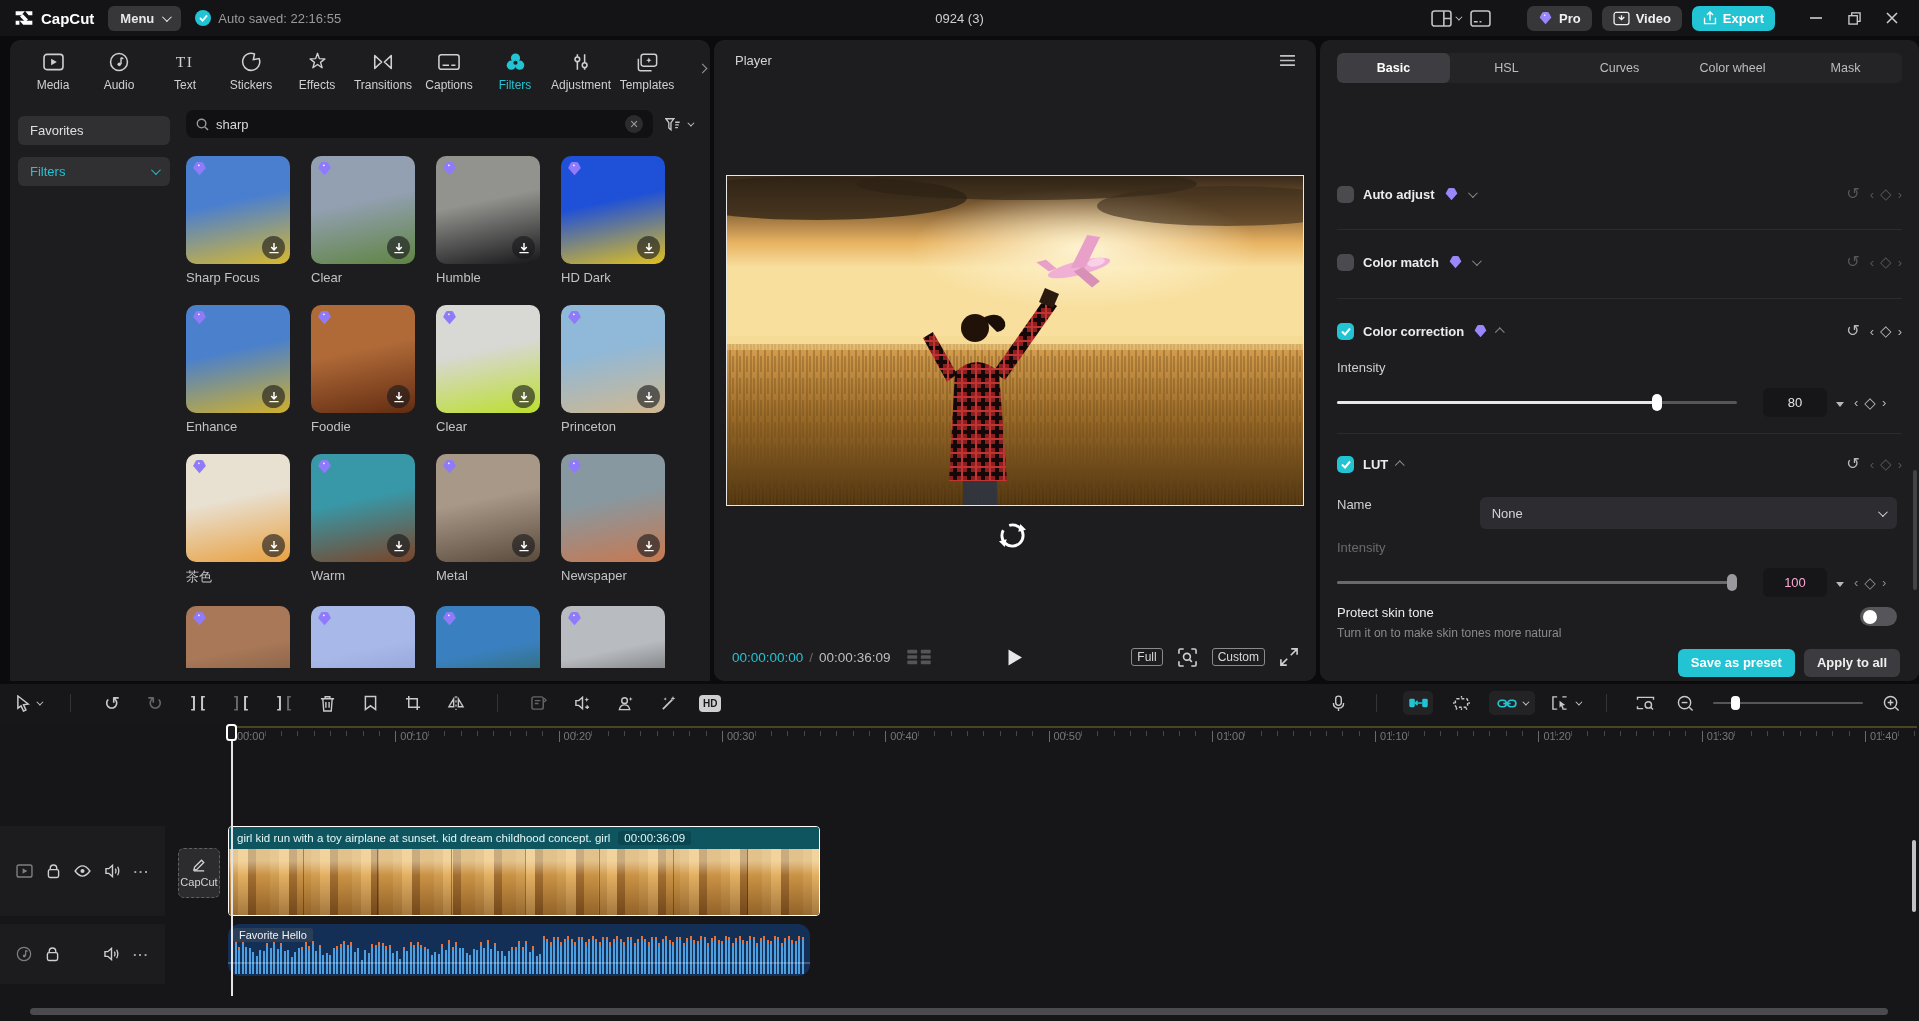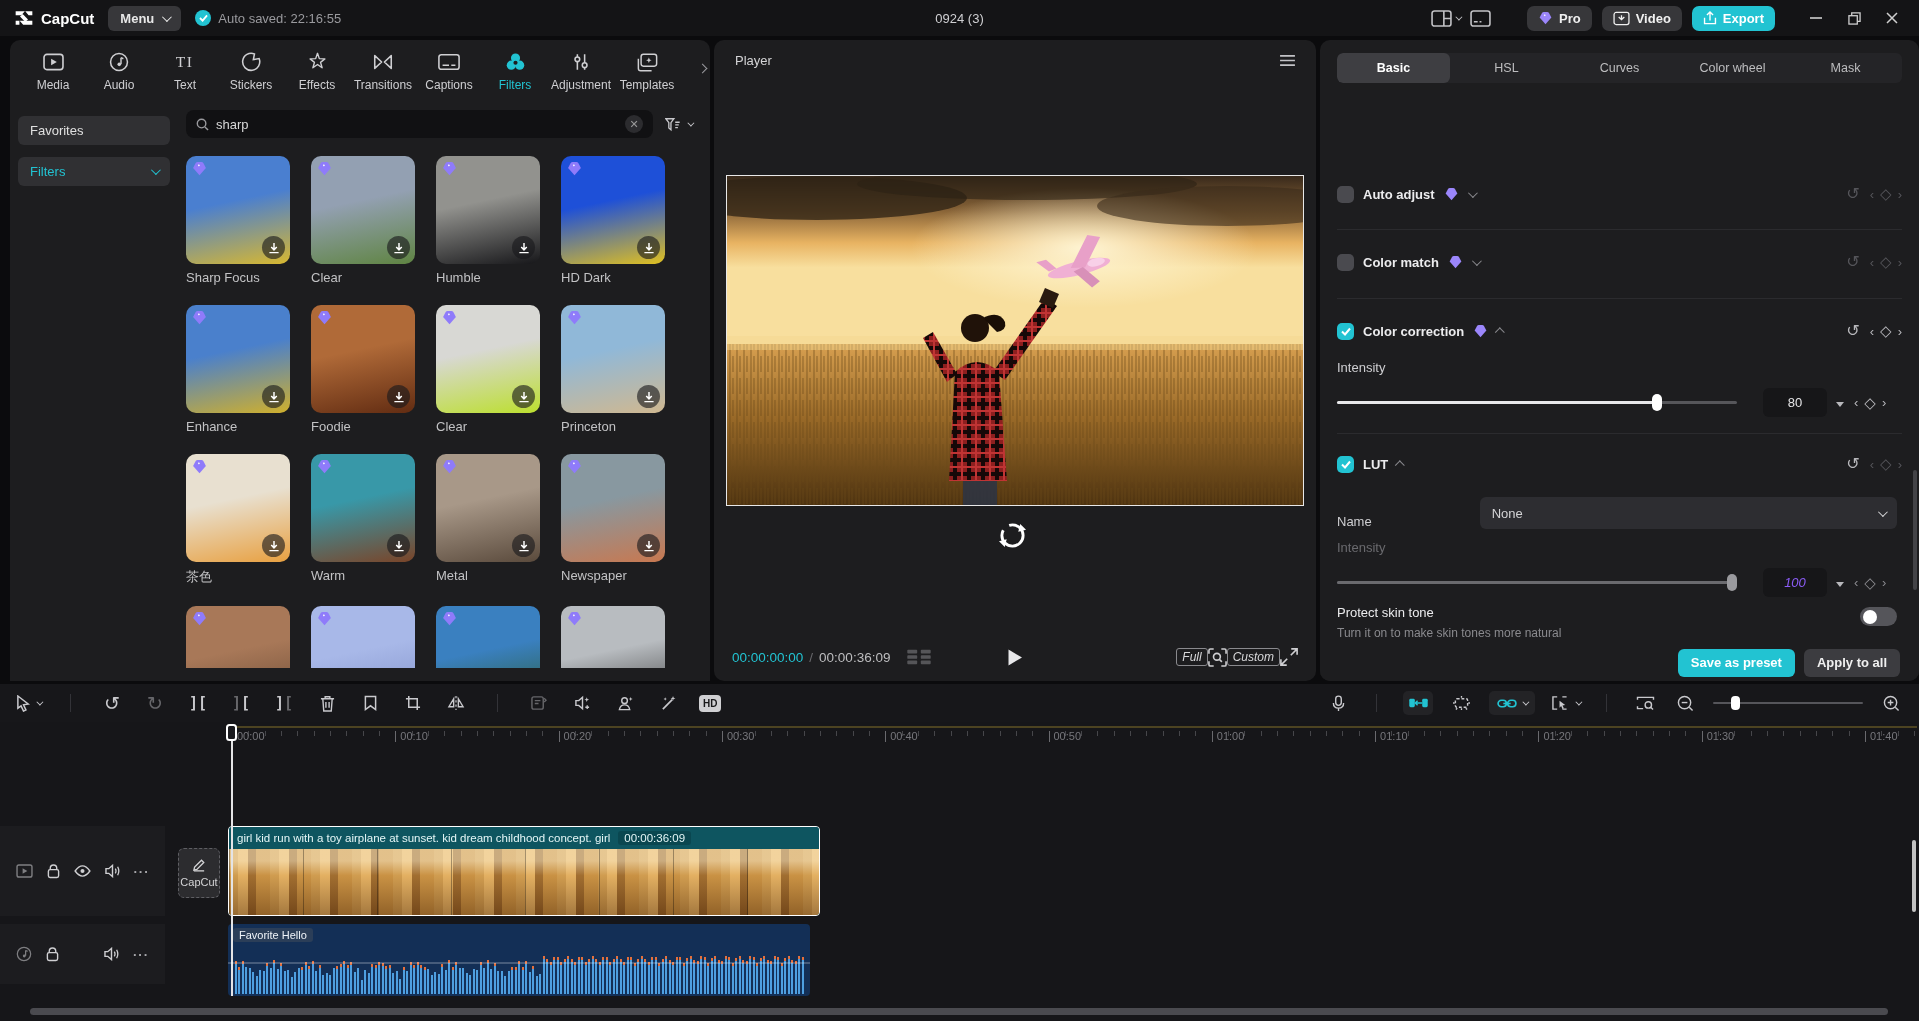--- a/index.html
+++ b/index.html
@@ -64,21 +64,21 @@
   
   .player-panel{left:714px;top:40px;width:602px;height:641px;}
   .pp-head{display:flex;align-items:center;justify-content:space-between;padding:13px 20px 0 21px;color:#d4d4d6;}
   .stage{position:absolute;left:12px;top:135px;width:578px;height:331px;border:1px solid #e8e8e8;background:#000;}
   .rotate-ic{position:absolute;left:285px;top:482px;}
   .pp-bar{position:absolute;left:0;bottom:9px;width:100%;height:30px;display:flex;align-items:center;padding:0 18px;}
   .timecode{display:flex;gap:6px;font-size:13.5px;color:#bdbdbf;}
   .timecode .cur{color:var(--accent);}
   .dualpane{margin-left:16px;opacity:.45;}
   .play-wrap{position:absolute;left:50%;transform:translateX(-50%);}
-  .pp-right{margin-left:auto;display:flex;align-items:center;color:#cfcfd2;font-style:italic;}
+  .pp-right{margin-left:auto;display:flex;align-items:center;gap:15px;color:#cfcfd2;}
   .boxed{border:1px solid #8a8a8e;border-radius:3px;padding:1px 5px;font-size:12px;color:#d8d8da;}
 
   
   .right-panel{left:1320px;top:40px;width:599px;height:641px;overflow:hidden;}
   .rp-tabs{display:flex;gap:30px;padding:16px 0 0 22px;height:60px;font-size:13.5px;color:#e2e2e4;font-weight:bold;border-bottom:1px solid #161618;}
   .rp-tab.active{color:var(--accent);}
   .rp-subtabs{margin:13px 17px 0 17px;height:30px;display:flex;background:#242427;border-radius:6px;overflow:hidden;}
   .rp-subtab{flex:1;display:flex;align-items:center;justify-content:center;color:#bdbdbf;font-size:12.5px;}
   .rp-subtab.active{background:#3e3e42;color:#fff;border-radius:6px;font-weight:bold;}
   .sec-row{position:absolute;left:17px;right:17px;height:30px;display:flex;align-items:center;gap:9px;}
@@ -96,22 +96,22 @@
   .track{position:relative;width:400px;height:3px;background:#56565a;border-radius:2px;}
   .fill{position:absolute;left:0;top:0;height:3px;background:#e8e8ea;border-radius:2px;}
   .thumb-h{position:absolute;top:-7px;width:10px;height:17px;border-radius:5px;background:#fff;}
   .valbox{width:64px;height:29px;background:#161618;border-radius:6px;color:#e4e4e6;
     display:flex;align-items:center;justify-content:center;margin-left:26px;}
   .stepper{display:flex;flex-direction:column;gap:3px;margin-left:9px;}
   .stepper i{width:0;height:0;border-left:4px solid transparent;border-right:4px solid transparent;}
   .stepper .u{border-bottom:5px solid #babaci;border-bottom-color:#b8b8bc;}
   .stepper .dn{border-top:5px solid #b8b8bc;}
   .dis .track{background:#3c3c40;} .dis .fill{background:#6a6a6e;} .dis .thumb-h{background:#9a9a9e;}
-  .dis .valbox{color:#8b5cf6;font-style:italic;} .dis .slider-lbl{color:#6a6a6e;}
-  .name-row{position:absolute;left:17px;right:22px;display:flex;align-items:flex-end;}
+  .dis .valbox{color:#f9a8d4;} .dis .slider-lbl{color:#6a6a6e;}
+  .name-row{position:absolute;left:17px;right:22px;display:flex;align-items:flex-start;}
   .dropdown{margin-left:108px;flex:1;height:32px;background:#2d2d31;border-radius:6px;display:flex;
     align-items:center;justify-content:space-between;padding:0 12px;color:#d4d4d6;}
   .toggle{position:absolute;width:37px;height:19px;border-radius:10px;background:#55555a;}
   .toggle .knob{position:absolute;left:3px;top:2.5px;width:14px;height:14px;border-radius:50%;background:#fff;}
   .rp-footer{position:absolute;left:0;bottom:0;width:100%;height:37px;background:var(--panel);
     display:flex;align-items:center;justify-content:flex-end;gap:9px;padding-right:19px;}
   .fbtn{height:28px;border-radius:6px;padding:0 13px;display:flex;align-items:center;font-weight:bold;}
   .fbtn.save{background:var(--accent);color:#fff;}
   .fbtn.apply{background:#3c3c40;color:#f0f0f0;}
   .protect-sub{position:absolute;left:17px;color:#8a8a8e;font-size:12px;}
@@ -147,21 +147,21 @@
   .clip-video{position:absolute;left:228px;top:104px;width:592px;height:90px;border:1.5px solid #fff;
     border-radius:4px;overflow:hidden;background:#0e5560;}
   .clip-vtitle{height:22px;background:#0e5560;display:flex;align-items:center;gap:8px;padding:0 8px;
     color:#e4f6f6;font-size:11.5px;white-space:nowrap;}
   .clip-dur{background:#0a4750;border-radius:3px;padding:1px 6px;flex:none;}
   .filmstrip{height:66px;
     background:
       repeating-linear-gradient(90deg, rgba(0,0,0,.32) 0 1px, transparent 1px 74px),
       linear-gradient(180deg, rgba(255,238,200,.55) 0 18%, rgba(230,170,80,.25) 40%, rgba(90,50,12,.45) 100%),
       repeating-linear-gradient(90deg,#c99850 0 9px,#e2b268 9px 19px,#8a5a26 19px 27px,#c08a40 27px 41px);}
-  .clip-audio{position:absolute;left:228px;top:202px;width:582px;height:72px;background:#132f56;border-radius:4px;overflow:hidden;}
+  .clip-audio{position:absolute;left:228px;top:202px;width:582px;height:52px;background:#132f56;border-radius:12px;overflow:hidden;}
   .aud-label{position:absolute;left:5px;top:4px;background:#2b3e58;border-radius:3px;padding:1px 6px;
     color:#eef3f8;font-size:11px;z-index:2;}
   .wave{position:absolute;left:3px;bottom:2px;right:3px;height:42px;display:flex;align-items:flex-end;gap:1.5px;}
   .wave i{display:block;width:2px;background:#4e9fe0;}
   .wave i.tip{background:linear-gradient(180deg,#e4703c 0 3px,#4e9fe0 3px);}
   .midline{position:absolute;left:0;right:0;top:38px;height:2px;background:rgba(255,255,255,.22);z-index:1;}
   .playhead-line{position:absolute;left:231px;top:19px;width:1.5px;height:255px;background:#e4e4e6;}
   .playhead-head{position:absolute;left:226px;top:2px;width:11px;height:17px;border:2px solid #fff;border-radius:3.5px;background:#1a1a1e;}
   .h-scroll{position:absolute;left:30px;top:286px;width:1858px;height:7px;border-radius:4px;background:#4a4a4f;}
   .v-scroll{position:absolute;right:3px;top:118px;width:4px;height:72px;border-radius:2px;background:#e0e0e0;opacity:.85;}

